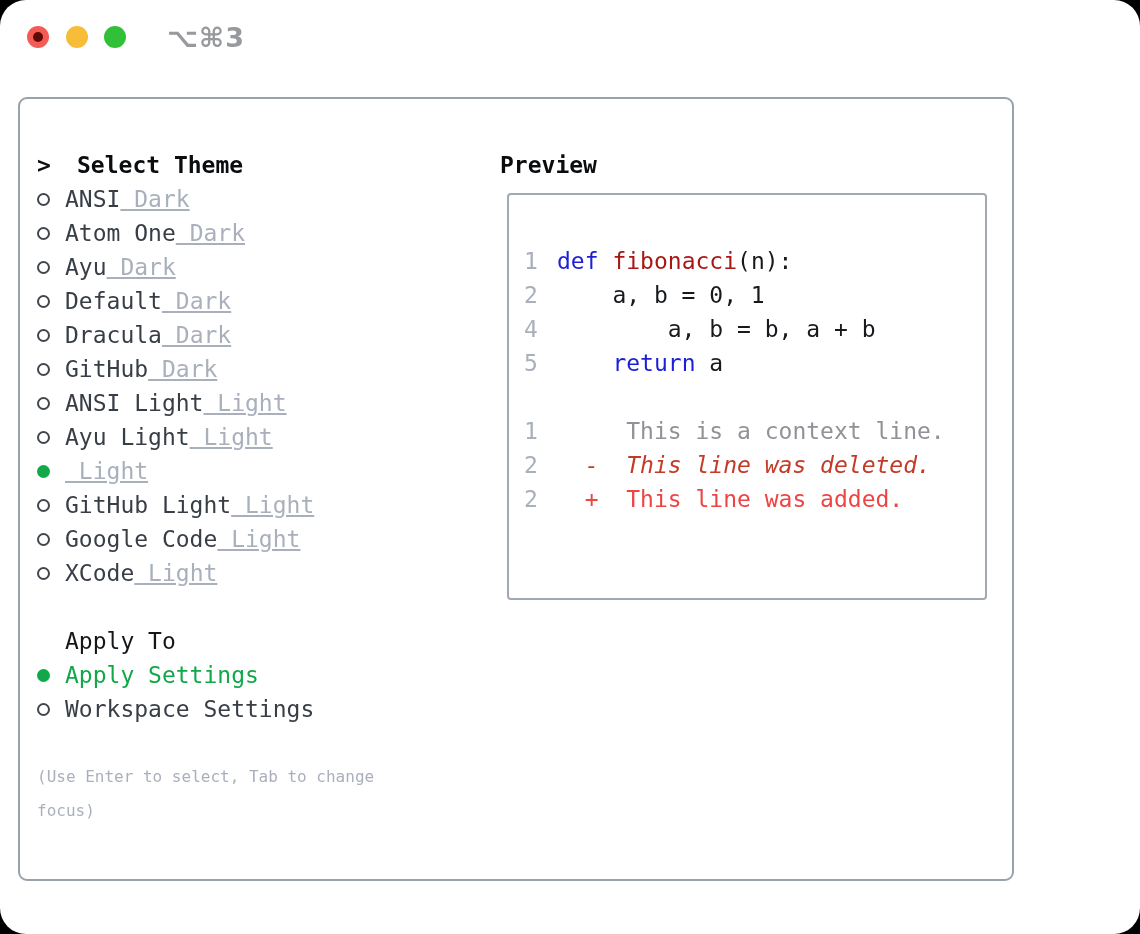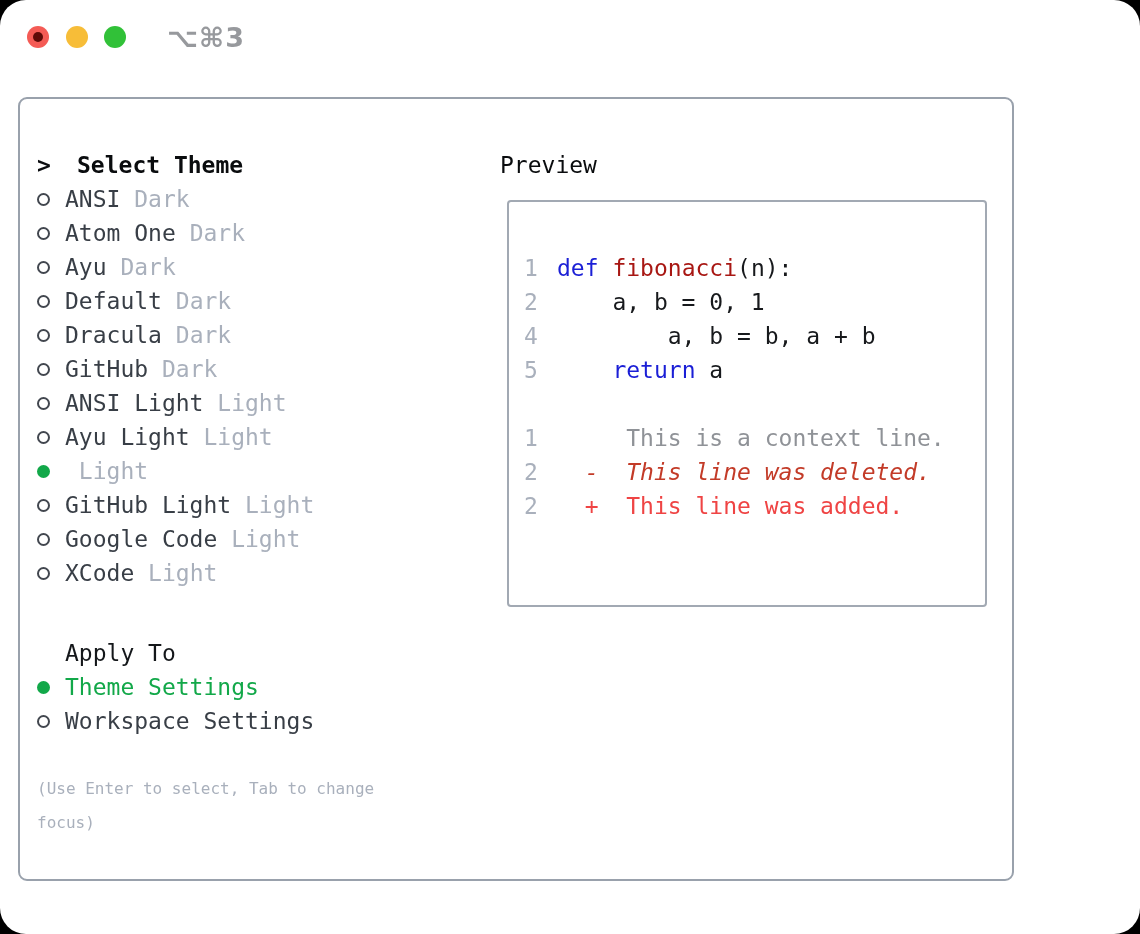--- a/index.html
+++ b/index.html
@@ -24,28 +24,28 @@
   .left-col{position:absolute;left:17px;top:49px;width:440px;}
   .lrow{display:flex;align-items:center;height:34px;font-size:23px;white-space:pre;}
   .marker{width:28px;flex:none;display:flex;align-items:center;}
   .chev{font-weight:bold;color:#0c0e11;}
   .radio{width:13px;height:13px;box-sizing:border-box;border:2px solid #42474f;border-radius:50%;}
   .radio.sel{background:#12a849;border:none;}
   .lheader{font-weight:bold;color:#0a0c0e;margin-left:12px;}
   .lheader2{font-weight:normal;color:#14171a;}
   .tname{color:#383e46;}
   .tname.sel{color:#12a849;}
-  .tsuffix{color:#a9b0bc;}
-  .apply-section{margin-top:46px;}
+  .tsuffix{color:#a9b0bc;text-decoration:underline;}
+  .apply-section{margin-top:34px;}
   .hint{margin-top:34px;width:400px;font-size:16px;line-height:34px;color:#a9b0bc;}
 
   
   .preview-title{position:absolute;left:480px;top:49px;height:34px;display:flex;align-items:center;
-                 font-size:23px;font-weight:normal;color:#0a0c0e;}
-  .preview-box{position:absolute;left:487px;top:101px;width:480px;height:407px;box-sizing:border-box;
+                 font-size:23px;font-weight:bold;color:#0a0c0e;}
+  .preview-box{position:absolute;left:487px;top:94px;width:480px;height:407px;box-sizing:border-box;
                border:2px solid #a2a9b3;border-radius:4px;background:#fff;padding:49px 0 0 15px;overflow:hidden;}
   .crow{height:34px;line-height:34px;font-size:23px;white-space:pre;}
   .ln{display:inline-block;width:33px;color:#a9b0bc;}
   .tok-kw{color:#1b1fd6;}
   .tok-fn{color:#a81713;}
   .tok-pl{color:#17191c;}
   .tok-ctx{color:#8f9297;}
   .tok-del{color:#c33b28;font-style:italic;}
   .tok-add{color:#ef4444;}
 </style>
@@ -84,21 +84,21 @@
           <div class="lrow"><span class="marker"><span class="radio"></span></span><span class="tname">Google Code</span><span class="tsuffix"> Light</span></div>
           <div class="lrow"><span class="marker"><span class="radio"></span></span><span class="tname">XCode</span><span class="tsuffix"> Light</span></div>
         </div>
 
       <div class="apply-section">
         <div class="lrow">
           <span class="marker"></span>
           <span class="lheader2">Apply To</span>
         </div>
         <div id="apply-items">
-            <div class="lrow"><span class="marker"><span class="radio sel"></span></span><span class="tname sel">Theme Settings</span></div>
+            <div class="lrow"><span class="marker"><span class="radio sel"></span></span><span class="tname sel">Apply Settings</span></div>
             <div class="lrow"><span class="marker"><span class="radio"></span></span><span class="tname">Workspace Settings</span></div>
           </div>
       </div>
 
       <div class="hint">(Use Enter to select, Tab to change focus)</div>
     </div>
 
     <div class="preview-title">Preview</div>
     <div class="preview-box" id="preview-box">
         <div class="crow"><span class="ln">1</span><span class="tok-kw">def</span><span class="tok-pl"> </span><span class="tok-fn">fibonacci</span><span class="tok-pl">(n):</span></div>

